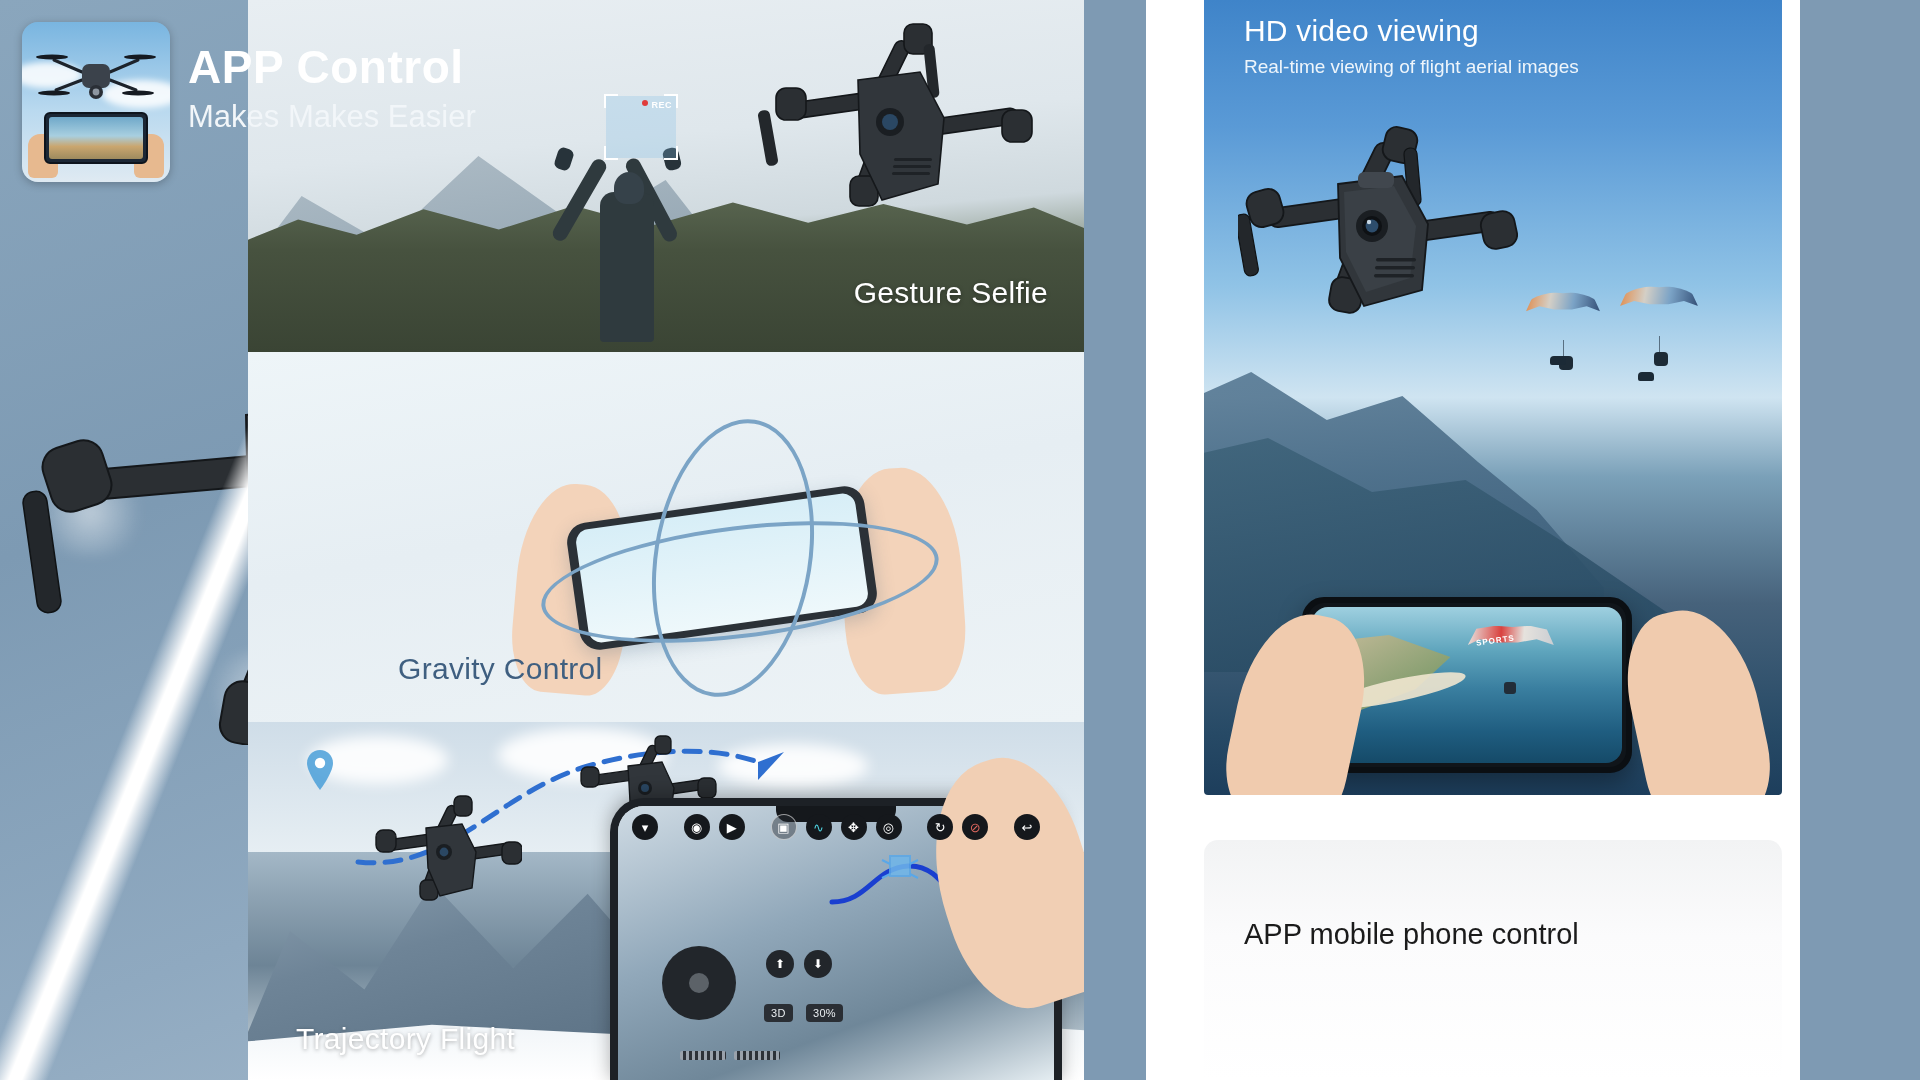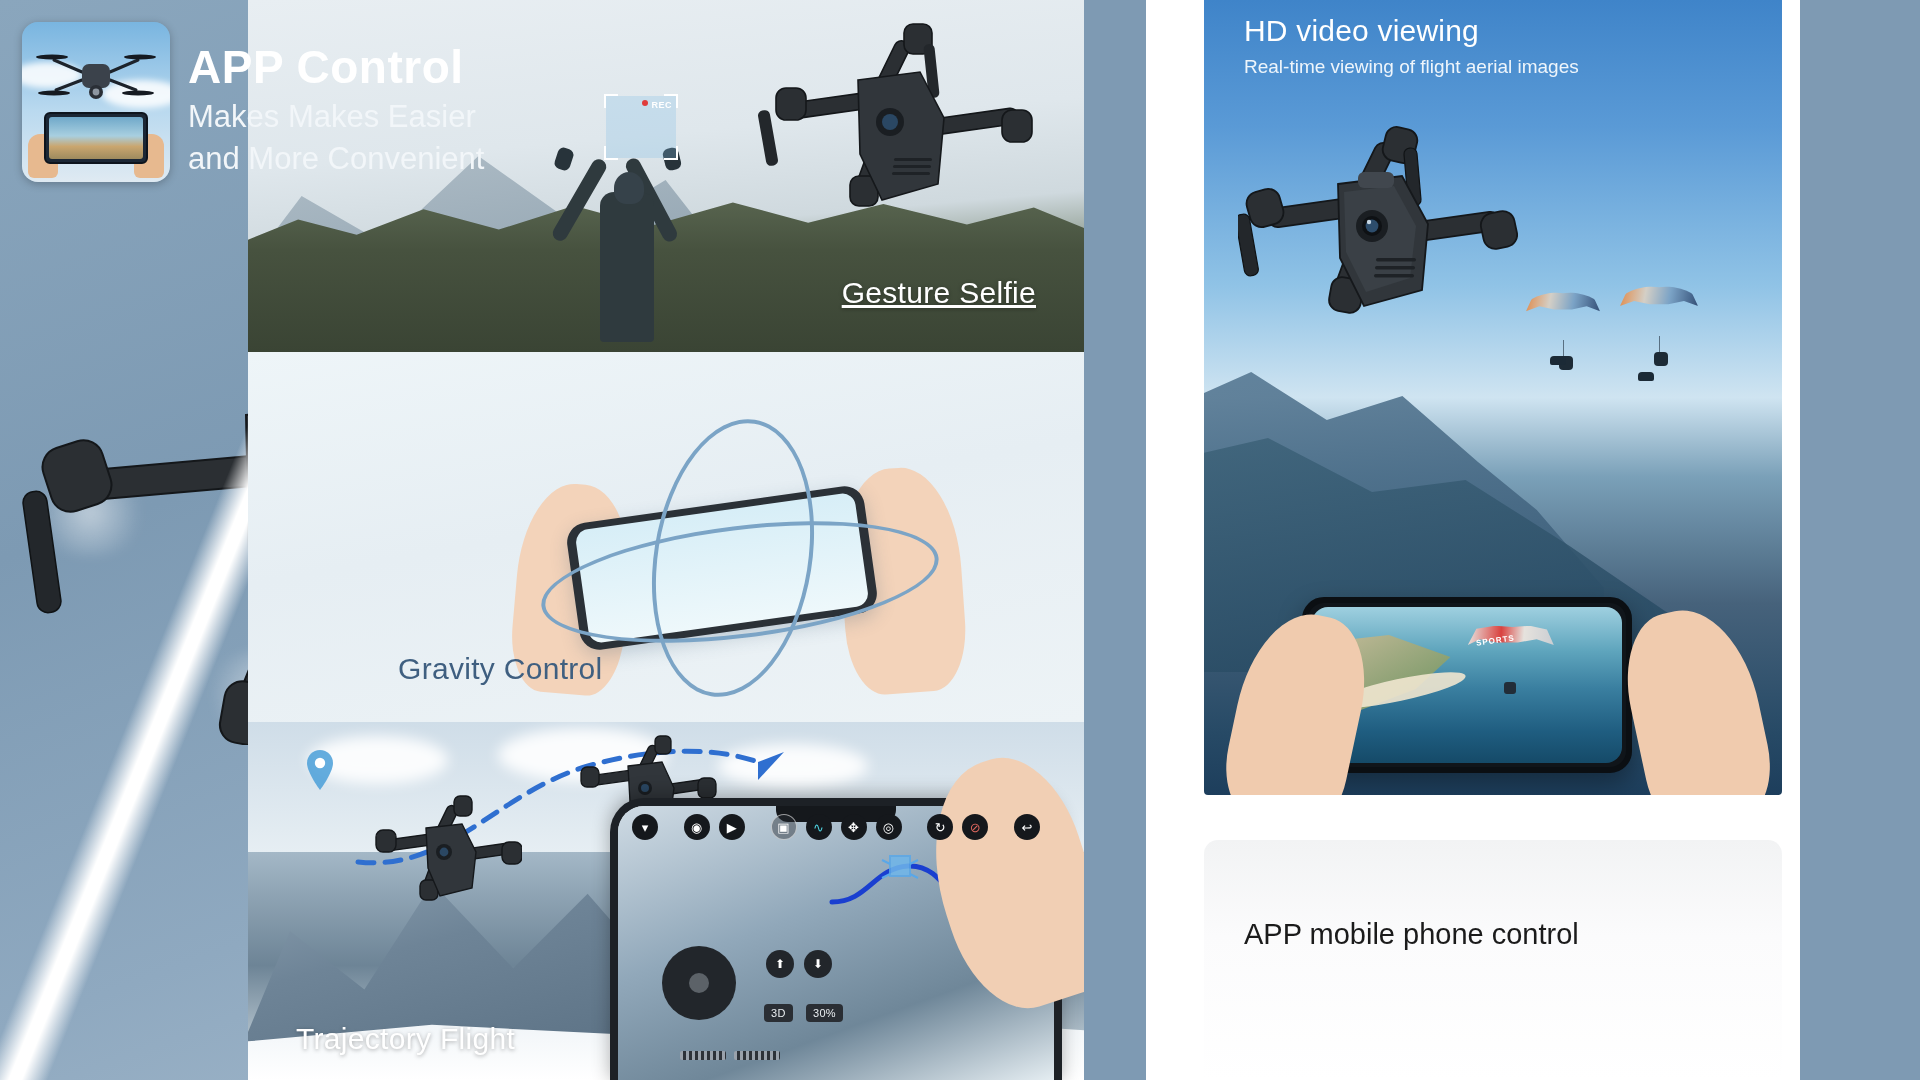--- a/index.html
+++ b/index.html
@@ -97,21 +97,21 @@
   .focus-box span.bl { left:-2px; bottom:-2px; border-right:none; border-top:none; }
   .focus-box span.br { right:-2px; bottom:-2px; border-left:none; border-top:none; }
   .rec-tag { position:absolute; right:4px; top:4px; display:flex; align-items:flex-start; gap:3px; }
   .rec-dot { width:6px; height:6px; border-radius:50%; background:#e03b3b; }
   .rec-txt { font-size:9px; color:#ffffff; font-weight:bold; letter-spacing:.5px; }
   .gs-drone { position:absolute; right:40px; top:18px; width:290px; height:200px; }
   .panel-label {
     position:absolute; font-size:30px; color:#ffffff; letter-spacing:.3px;
     text-shadow:0 1px 4px rgba(0,0,0,.35);
   }
-  .lbl-gesture { right:48px; bottom:42px;text-decoration:underline; }
+  .lbl-gesture { right:36px; bottom:42px; }
 
   
   .p-gravity { top:352px; height:370px; background:linear-gradient(170deg,#eef5f8 0%,#e6eef3 45%,#edf3f6 100%); }
   .gv-hands { position:absolute; left:258px; top:54px; width:460px; height:300px; }
   .gv-phone {
     position:absolute; left:66px; top:98px; width:300px; height:128px;
     background:#2b3137; border-radius:20px; transform:rotate(-8deg);
     box-shadow:0 6px 18px rgba(60,90,120,.25);
   }
   .gv-phone-scr { position:absolute; inset:7px 9px; border-radius:13px; background:linear-gradient(180deg,#d7eef7,#eef8fb); }
@@ -541,21 +541,20 @@
       <div class="ai-hand l"></div>
       <div class="ai-hand r"></div>
       <div class="ai-phone">
         <div class="ai-screen"></div>
       </div>
     </div>
 
     <div class="title-block">
       <div class="title-main">APP Control</div>
       <div class="title-sub">Makes Makes Easier</div>
-      <div class="title-sub">and More Convenient</div>
     </div>
   </div>
 
   <div class="white-gut"></div>
   <div class="gut-band"></div>
 
   <div class="right-col">
 
     <div class="hd-card">
       <div class="hd-head">

